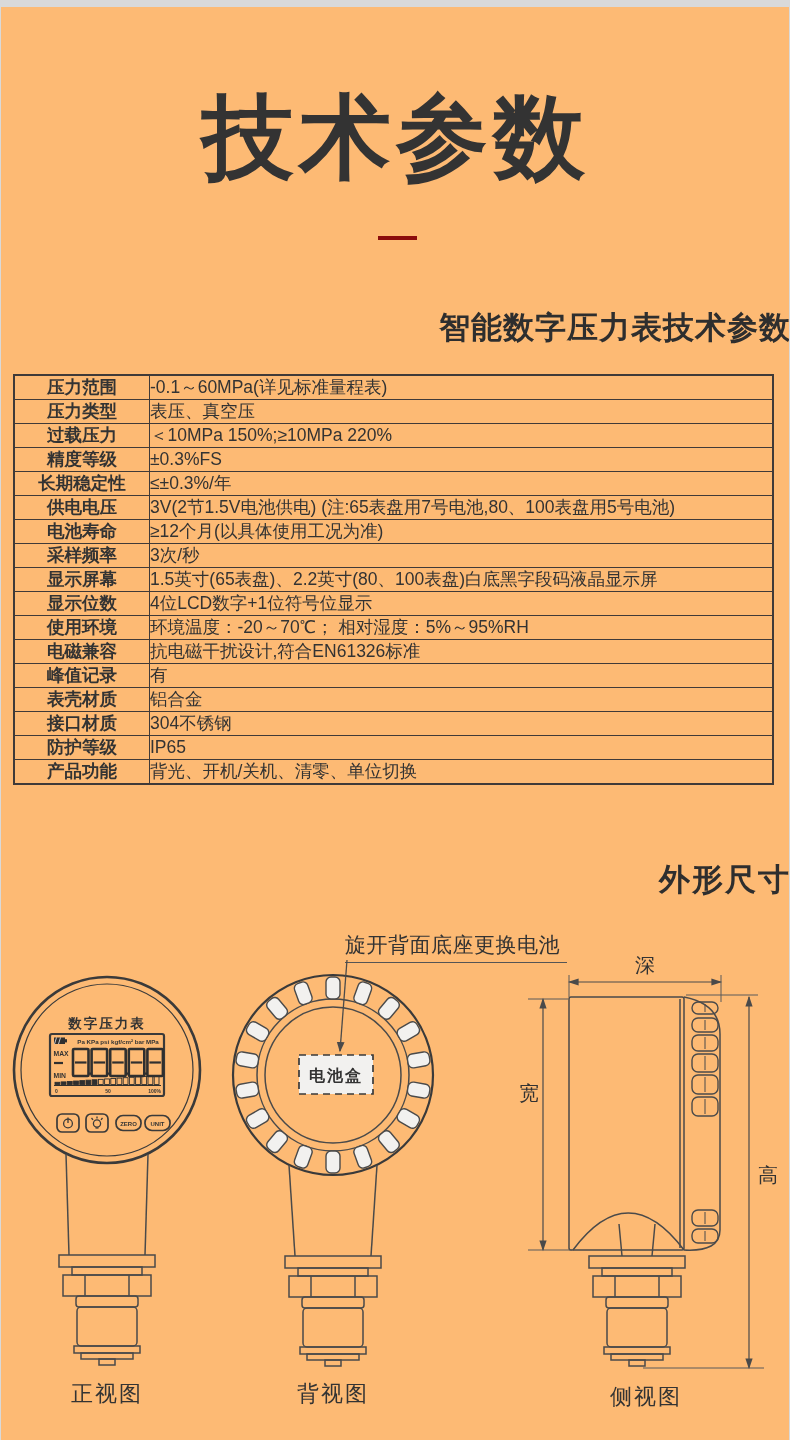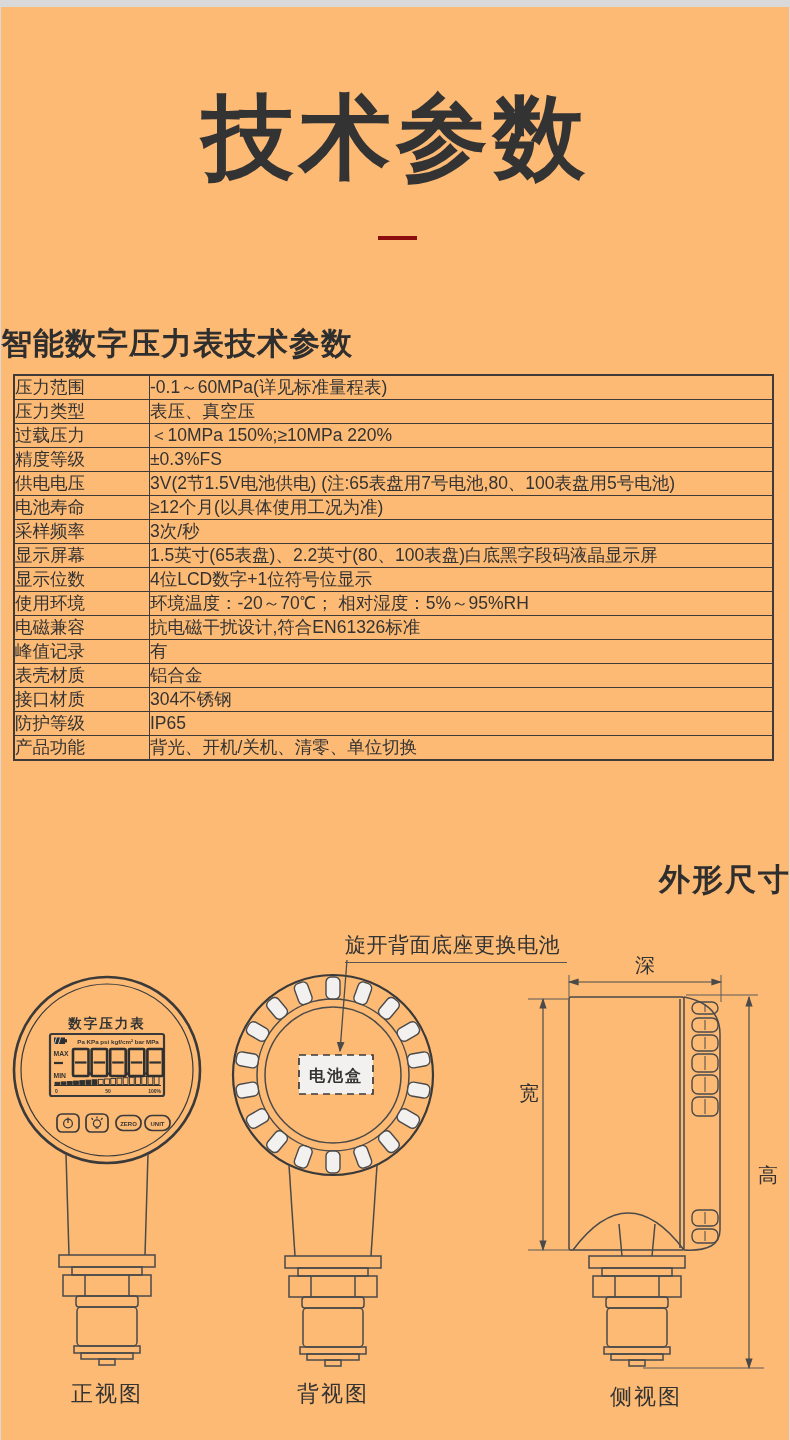--- a/index.html
+++ b/index.html
@@ -7,33 +7,33 @@
     position:relative;width:788px;height:1440px;margin:7px auto;
     background:#fdba74;overflow:hidden;
     font-family:"Liberation Sans",sans-serif;color:#333;
   }
   .page-title{
     position:absolute;top:80px;left:0;width:790px;text-align:center;
     font-size:92px;font-weight:900;letter-spacing:5px;color:#333;line-height:1.1;
   }
   .accent-dash{position:absolute;top:229px;left:377px;width:39px;height:4px;background:#8b0d0d;}
   .subtitle{
-    position:absolute;top:316px;left:0;width:790px;text-align:left;
+    position:absolute;top:300px;left:0;width:790px;text-align:right;
     font-size:31px;font-weight:700;color:#2e2e2e;letter-spacing:1px;
   }
   table.spec-table{
     position:absolute;top:367px;left:12px;width:761px;
     border-collapse:collapse;table-layout:fixed;
     border:2.5px solid #403a38;background:transparent;
   }
   table.spec-table td{
     border:1.5px solid #403a38;height:23px;font-size:17.5px;color:#333;
     padding:0;line-height:23px;white-space:nowrap;overflow:hidden;
   }
-  td.label-cell{width:134px;font-weight:400;}
+  td.label-cell{width:134px;text-align:center;font-weight:700;}
   td.value-cell{padding-left:13px;}
   .section-title{
     position:absolute;top:852px;left:0;width:790px;text-align:right;
     font-size:31px;font-weight:700;color:#2e2e2e;letter-spacing:2px;
   }
   .annotation-label{
     position:absolute;top:924px;left:344px;width:222px;
     font-size:21px;color:#333;padding-bottom:3px;
     border-bottom:1.5px solid #555;letter-spacing:0.5px;
   }
@@ -73,20 +73,24 @@
           <td class="label-cell">压力类型</td>
           <td class="value-cell">表压、真空压</td>
         </tr>
         <tr>
           <td class="label-cell">过载压力</td>
           <td class="value-cell">＜10MPa 150%;≥10MPa 220%</td>
         </tr>
         <tr>
           <td class="label-cell">精度等级</td>
           <td class="value-cell">±0.3%FS</td>
+        </tr>
+        <tr>
+          <td class="label-cell">长期稳定性</td>
+          <td class="value-cell">≤±0.3%/年</td>
         </tr>
         <tr>
           <td class="label-cell">供电电压</td>
           <td class="value-cell">3V(2节1.5V电池供电) (注:65表盘用7号电池,80、100表盘用5号电池)</td>
         </tr>
         <tr>
           <td class="label-cell">电池寿命</td>
           <td class="value-cell">≥12个月(以具体使用工况为准)</td>
         </tr>
         <tr>

